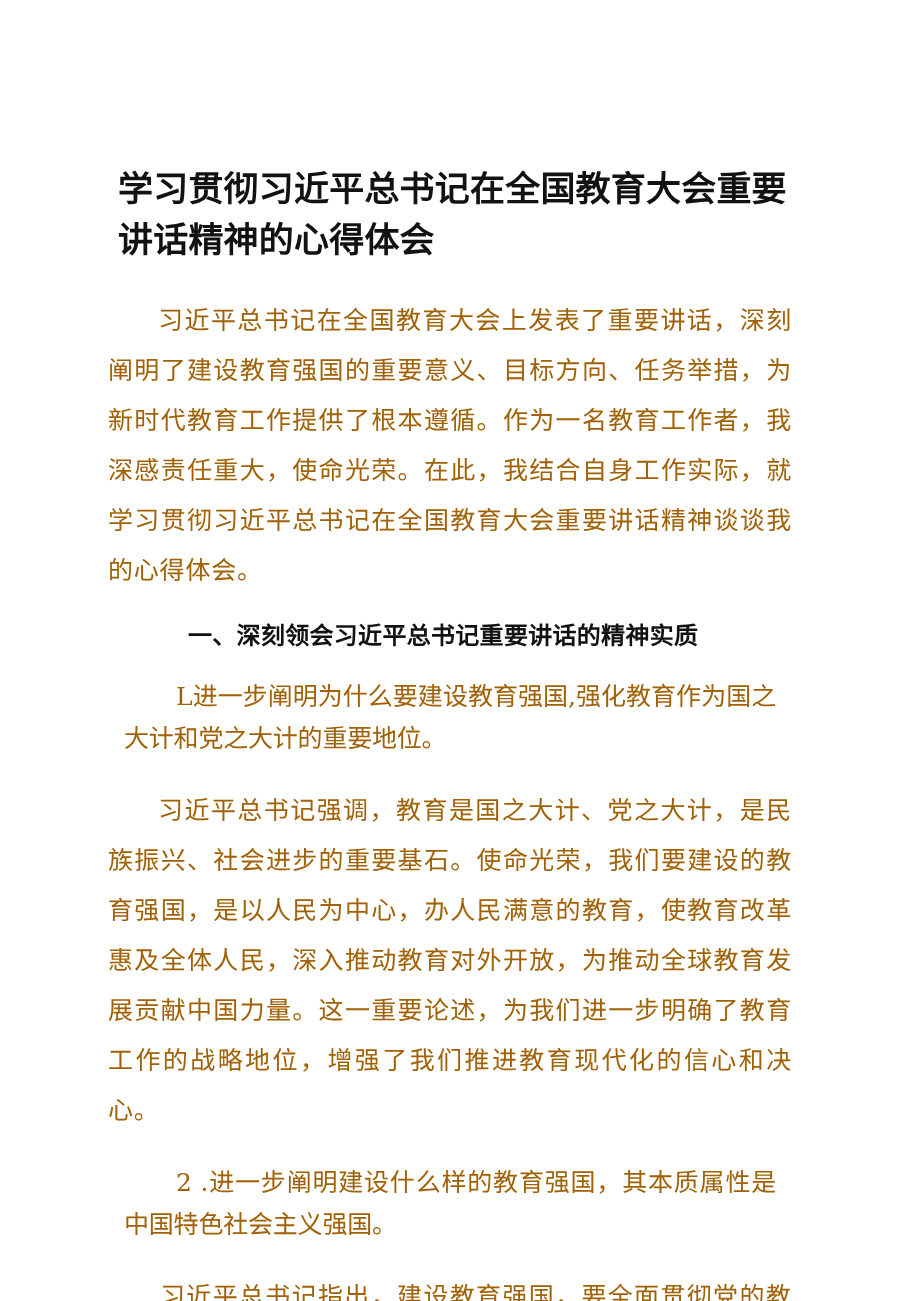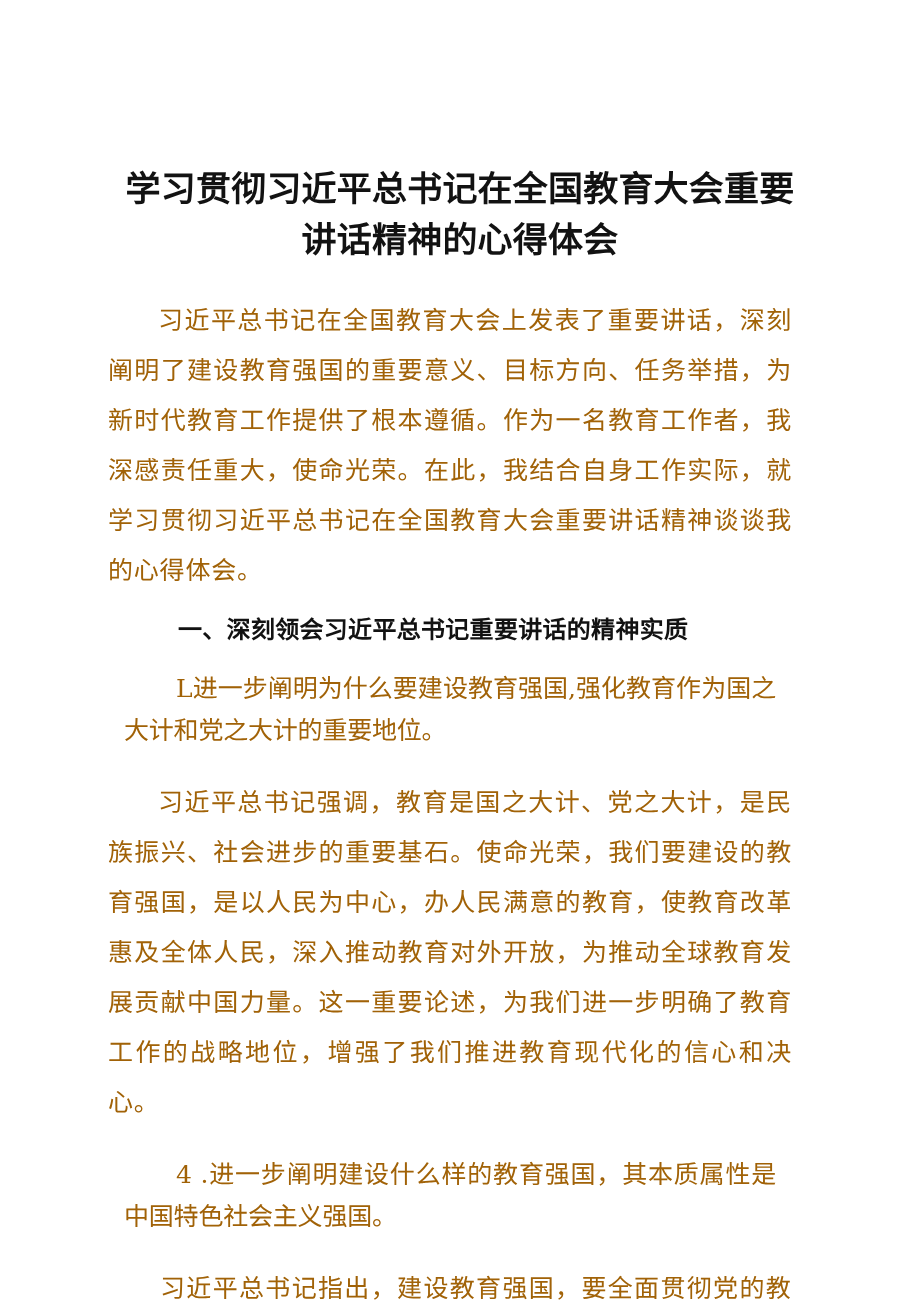--- a/index.html
+++ b/index.html
@@ -22,21 +22,21 @@
     overflow: hidden;
     box-sizing: border-box;
   }
 
   
   .doc-title {
     position: absolute;
     left: 118px;
     top: 163px;
     width: 684px;
-    text-align: center;
+    text-align: left;
     font-family: "Liberation Sans", "DejaVu Sans", sans-serif;
     font-weight: 700;
     font-size: 35px;
     line-height: 51px;
     color: #121212;
     letter-spacing: 0.2px;
     white-space: pre-line;
   }
 
   
@@ -66,21 +66,21 @@
   }
 
   
   .section-heading {
     font-family: "Liberation Sans", "DejaVu Sans", sans-serif;
     font-weight: 700;
     font-size: 24px;
     line-height: 44px;
     color: #121212;
     text-indent: 62px;
-    margin: 8px;
+    margin: 18px;
     letter-spacing: 0.3px;
   }
 
   
   .para-point {
     line-height: 42px;
     text-indent: 52px;
     letter-spacing: -0.2px;
     margin: 16px;
   }
@@ -118,20 +118,20 @@
     <h2 class="section-heading">一、深刻领会习近平总书记重要讲话的精神实质</h2>
 
     <p class="para para-point">L进一步阐明为什么要建设教育强国,强化教育作为国之大计和党之大计的重要地位。</p>
 
     <div class="spacer-sm"></div>
 
     <p class="para para-body">习近平总书记强调，教育是国之大计、党之大计，是民族振兴、社会进步的重要基石。使命光荣，我们要建设的教育强国，是以人民为中心，办人民满意的教育，使教育改革惠及全体人民，深入推动教育对外开放，为推动全球教育发展贡献中国力量。这一重要论述，为我们进一步明确了教育工作的战略地位，增强了我们推进教育现代化的信心和决心。</p>
 
     <div class="spacer-sm"></div>
 
-    <p class="para para-point">4 .进一步阐明建设什么样的教育强国，其本质属性是中国特色社会主义强国。</p>
+    <p class="para para-point">2 .进一步阐明建设什么样的教育强国，其本质属性是中国特色社会主义强国。</p>
 
     <div class="spacer-md"></div>
 
     <p class="para para-tight">习近平总书记指出，建设教育强国，要全面贯彻党的教育方针，坚持中国特色社会主义教育发展道路，发展素质教育，推进教育公平，提高教育质量，努力培养德智体美全面发展的社会主</p>
 
   </div>
 </div>
 
 </body></html>

